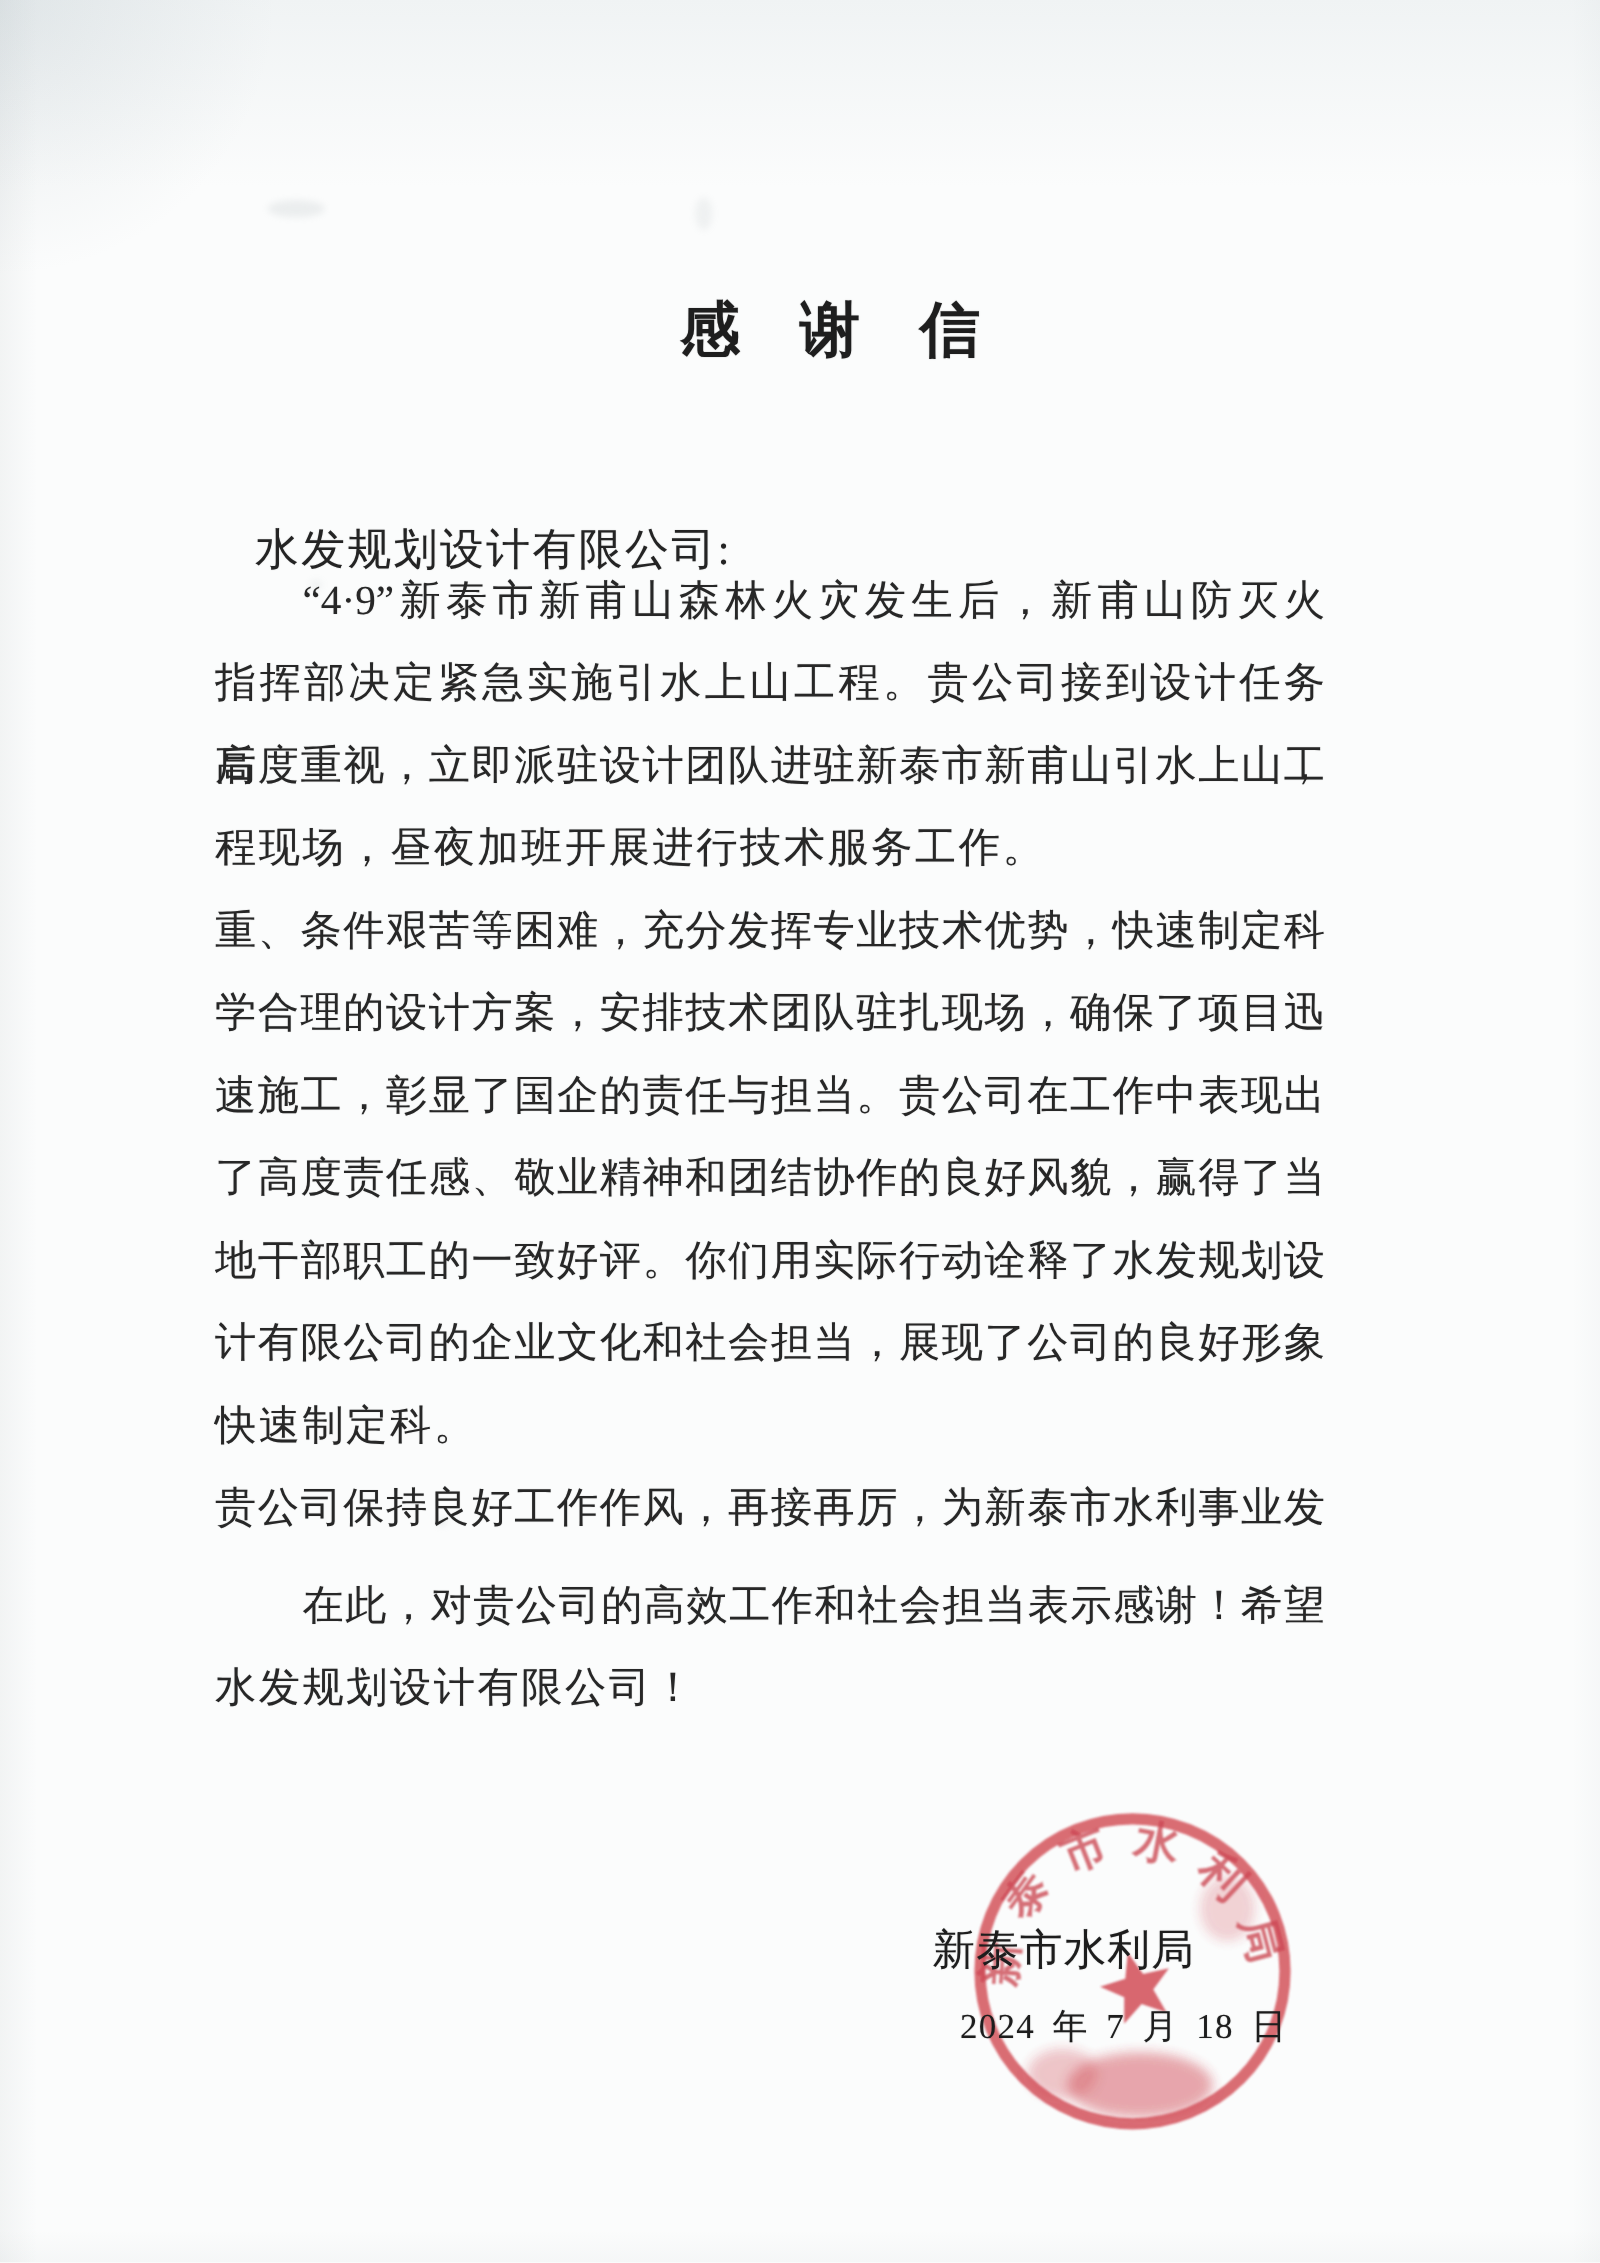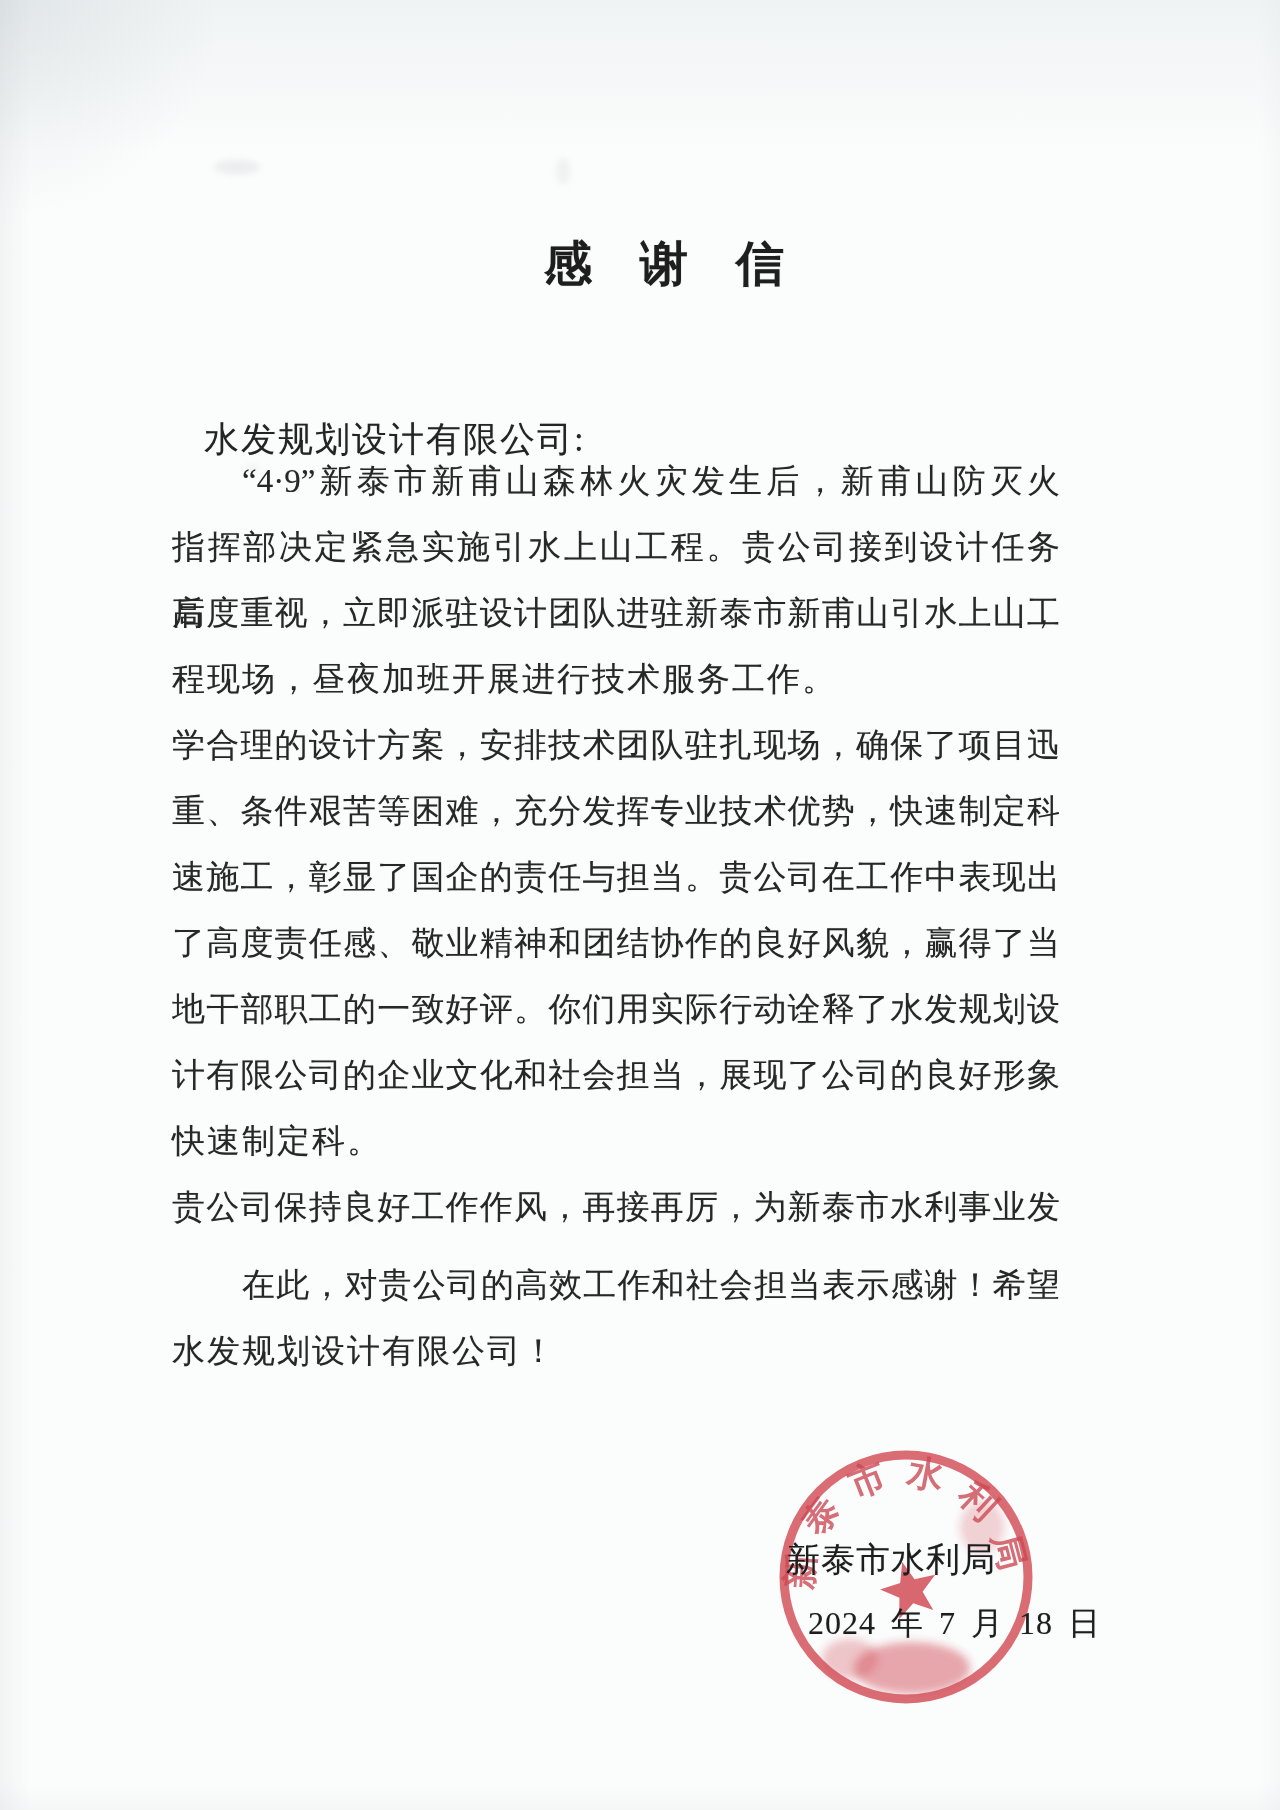--- a/index.html
+++ b/index.html
@@ -36,27 +36,27 @@
     position:absolute;top:448px;left:172px;width:888px;
     font-size:33px;color:#272727;
     text-shadow:0 0 1px rgba(0,0,0,0.22);
   }
   .line{height:66px;line-height:66px;text-align:left;letter-spacing:2px;white-space:nowrap;}
   .line.fill{text-align:justify;text-align-last:justify;text-justify:inter-character;letter-spacing:0;white-space:normal;}
   .line.indent{padding-left:70px;}
   .line.gap{margin-top:12px;}
 
   .signature{
-    position:absolute;top:1537px;left:786px;
+    position:absolute;top:1537px;left:746px;
     font-size:34px;letter-spacing:1px;color:#1d1d1d;z-index:3;
     text-shadow:0 0 1px rgba(0,0,0,0.3);
   }
   .letter-date{
-    position:absolute;top:1602px;left:808px;
-    font-size:32px;letter-spacing:1px;word-spacing:6px;color:#1d1d1d;z-index:3;
+    position:absolute;top:1602px;left:768px;
+    font-size:28px;letter-spacing:1px;word-spacing:6px;color:#1d1d1d;z-index:3;
     text-shadow:0 0 1px rgba(0,0,0,0.3);
   }
   .seal{
     position:absolute;left:736px;top:1407px;width:340px;height:340px;z-index:2;
     filter:blur(0.6px);opacity:0.93;
   }
 </style>
 </head>
 <body>
 
@@ -69,22 +69,22 @@
 
 <div class="title">感　谢　信</div>
 
 <div class="salutation">水发规划设计有限公司:</div>
 
 <div class="letter-body">
     <div class="line fill indent">“4·9”新泰市新甫山森林火灾发生后，新甫山防灭火</div>
     <div class="line fill">指挥部决定紧急实施引水上山工程。贵公司接到设计任务后，</div>
     <div class="line fill">高度重视，立即派驻设计团队进驻新泰市新甫山引水上山工</div>
     <div class="line">程现场，昼夜加班开展进行技术服务工作。</div>
+    <div class="line fill">重、条件艰苦等困难，充分发挥专业技术优势，快速制定科</div>
     <div class="line fill">学合理的设计方案，安排技术团队驻扎现场，确保了项目迅</div>
-    <div class="line fill">重、条件艰苦等困难，充分发挥专业技术优势，快速制定科</div>
     <div class="line fill">速施工，彰显了国企的责任与担当。贵公司在工作中表现出</div>
     <div class="line fill">了高度责任感、敬业精神和团结协作的良好风貌，赢得了当</div>
     <div class="line fill">地干部职工的一致好评。你们用实际行动诠释了水发规划设</div>
     <div class="line fill">计有限公司的企业文化和社会担当，展现了公司的良好形象</div>
     <div class="line">快速制定科。</div>
     <div class="line fill">贵公司保持良好工作作风，再接再厉，为新泰市水利事业发</div>
     <div class="line fill indent gap">在此，对贵公司的高效工作和社会担当表示感谢！希望</div>
     <div class="line">水发规划设计有限公司！</div>
   </div>
 

